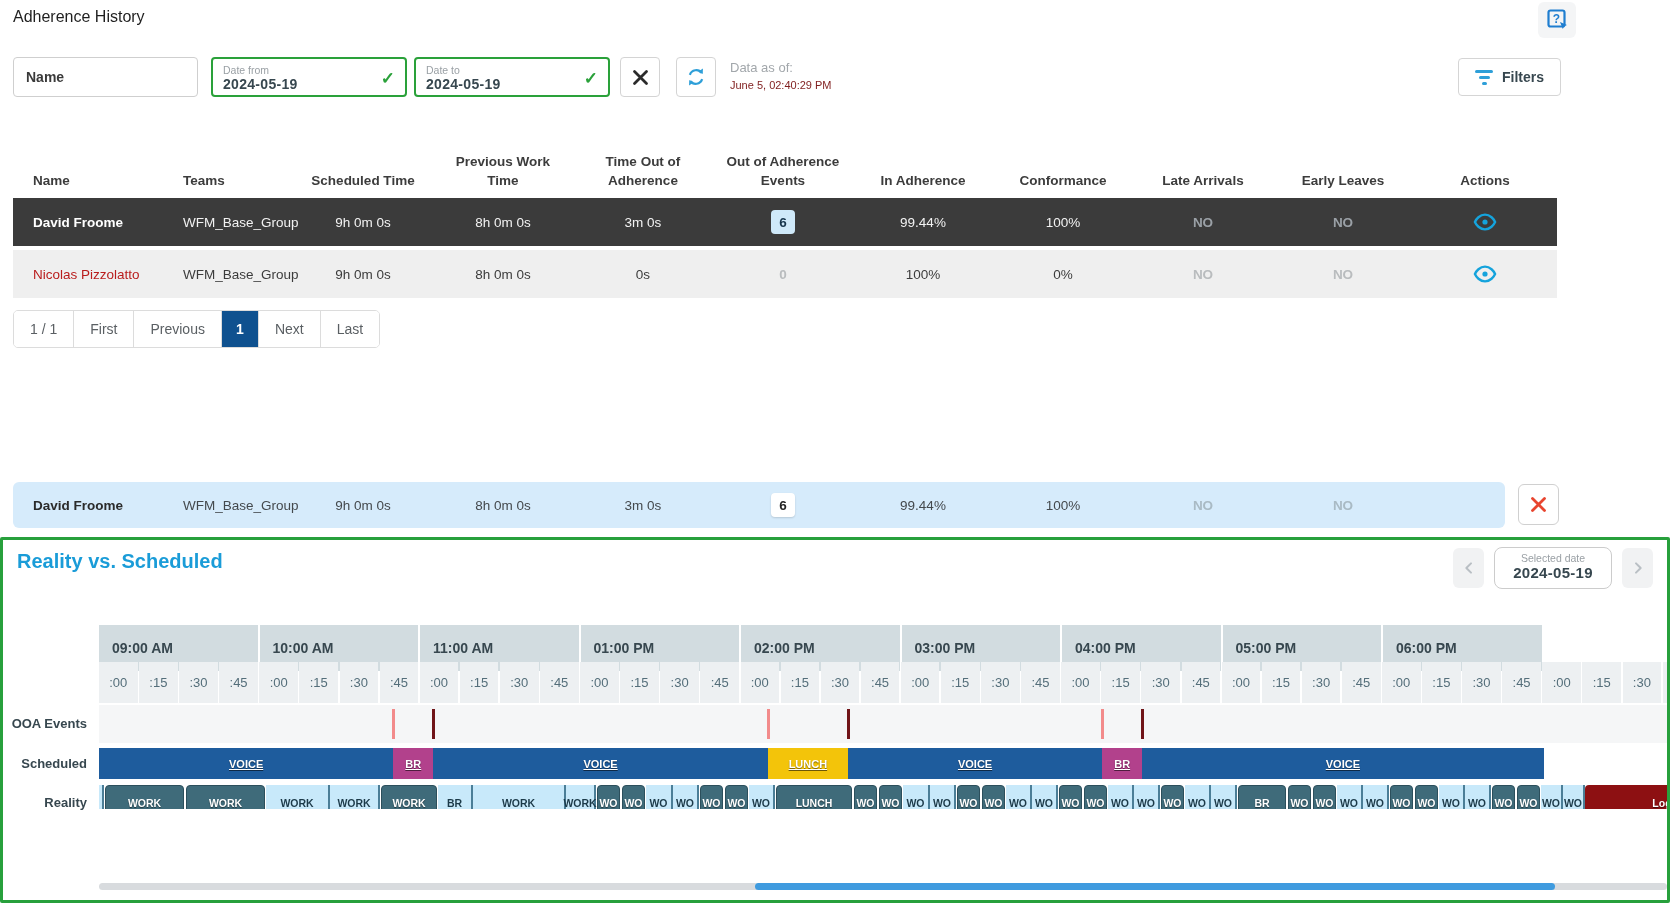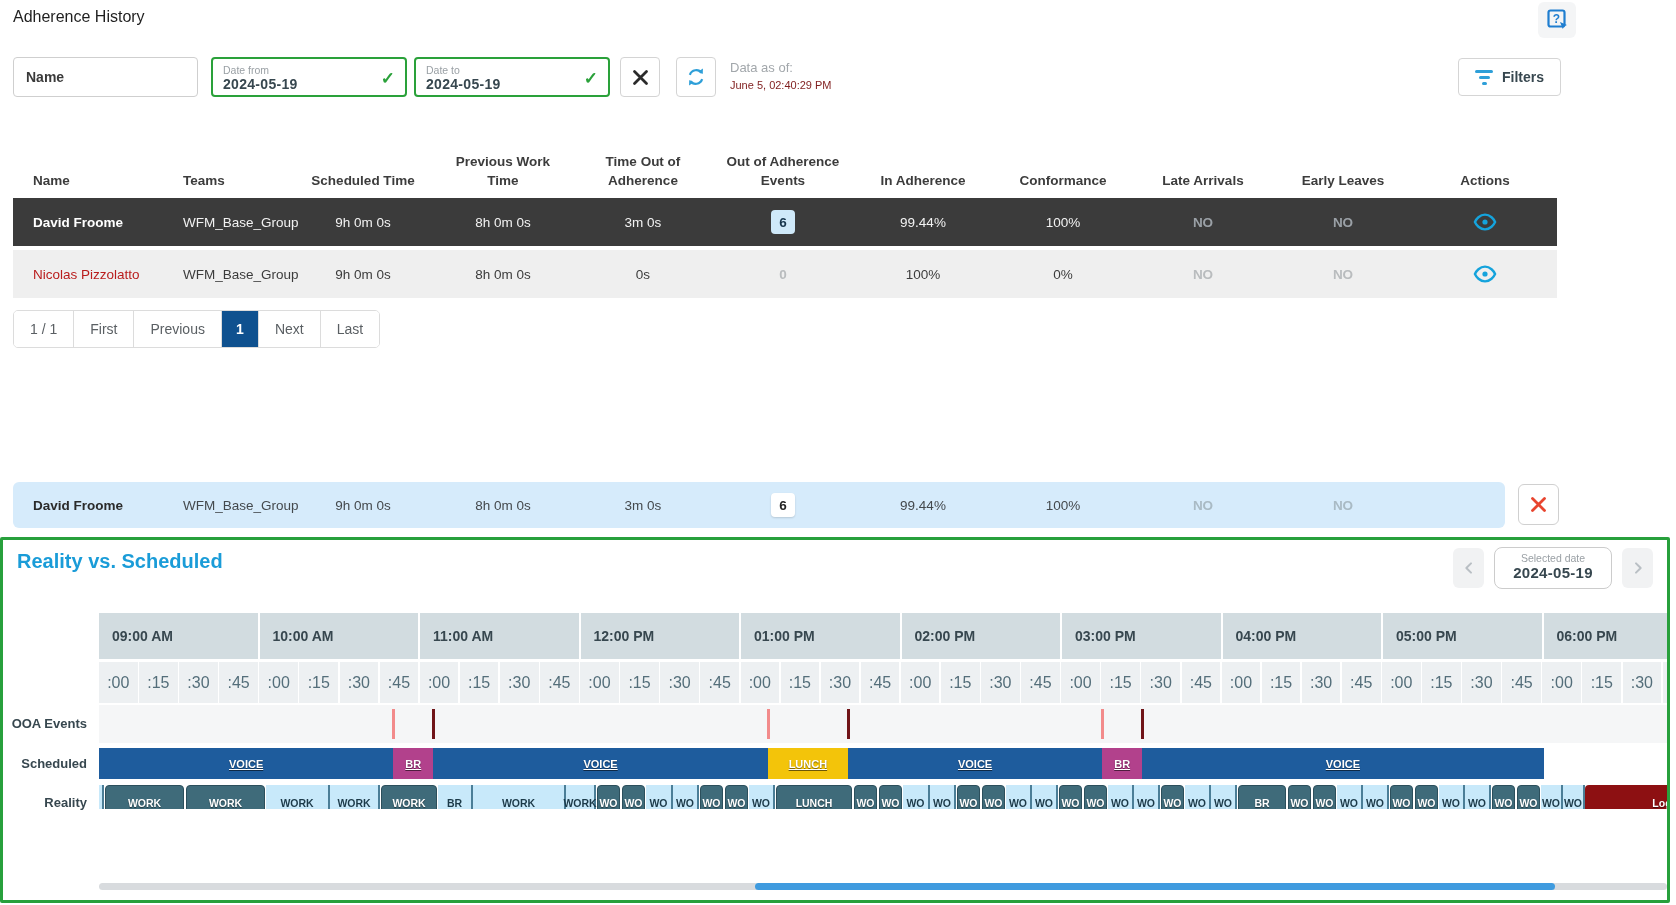--- a/index.html
+++ b/index.html
@@ -70,24 +70,24 @@
   .panel-title { position:absolute; left:14px; top:10px; font-size:20px; font-weight:bold; color:#1a9cd8; }
   .date-nav { position:absolute; right:14px; top:7px; display:flex; align-items:center; gap:10px; }
   .chev-btn { width:31px; height:40px; background:#f1f2f3; border:none; border-radius:6px; display:flex; align-items:center; justify-content:center; cursor:pointer; }
   .sel-date-box { width:118px; height:42px; border:1px solid #ccc; border-radius:8px; background:#fff; padding-top:4px; text-align:center; cursor:pointer; }
   .sel-date-box .date-label { display:block; }
   .sel-date-box .date-value { font-size:15px; }
 
   .tl-row { position:absolute; left:0; display:flex; }
   .tl-gutter { flex:0 0 96px; text-align:right; padding-right:12px; font-size:13px; font-weight:bold; color:#37474f; }
   .tl-track { position:relative; width:1568px; overflow:hidden; display:flex; }
-  .tl-hours { top:73px;border-radius:18px; } .tl-hours .tl-track { height:46px; }
+  .tl-hours { top:85px;border-radius:18px; } .tl-hours .tl-track { height:46px; }
   .hour-cell { flex:0 0 auto; width:158.5px; margin-right:2px; background:#d2dce0; line-height:46px; padding-left:13px; font-size:14px; font-weight:bold; color:#37474f; }
   .tl-quarters { top:122px; } .tl-quarters .tl-track { height:41px; }
-  .q-cell { flex:0 0 auto; width:38.6px; margin-right:1.5px; background:#edf0f2; line-height:41px; text-align:center; font-size:16px; color:#546e7a; }
+  .q-cell { flex:0 0 auto; width:38.6px; margin-right:1.5px; background:#edf0f2; line-height:41px; text-align:center; font-size:13px; color:#546e7a; }
   .tl-ooa { top:165px; } .tl-ooa .tl-gutter { line-height:38px; }
   .tl-ooa .tl-track { height:38px; background:#f5f6f7; display:block; }
   .ooa-tick { position:absolute; top:4px; bottom:4px; width:3px; }
   .tick-light { background:#f28b8b; } .tick-dark { background:#701418; }
   .tl-sched { top:208px; } .tl-sched .tl-gutter { line-height:31px; }
   .tl-sched .tl-track { height:31px; display:block; }
   .sched-seg { position:absolute; top:0; height:31px; display:flex; align-items:center; justify-content:center; font-size:11px; font-weight:bold; color:#fff; text-shadow:0 1px 1px rgba(0,0,0,.55);text-decoration:underline; }
   .s-voice { background:#1e5c9d; } .s-br { background:#b2418c; } .s-lunch { background:#f3c40a; }
   .tl-real { top:245px;border-radius:16px; } .tl-real .tl-gutter { line-height:36px; }
   .tl-real .tl-track { height:24px; }
@@ -263,21 +263,20 @@
         </svg>
     </button>
   </div>
 
   <div class="tl-row tl-hours">
     <div class="tl-gutter"></div>
     <div class="tl-track">
         <div class="hour-cell">09:00 AM</div>
         <div class="hour-cell">10:00 AM</div>
         <div class="hour-cell">11:00 AM</div>
-        <div class="hour-cell">12:00 PM</div>
         <div class="hour-cell">01:00 PM</div>
         <div class="hour-cell">02:00 PM</div>
         <div class="hour-cell">03:00 PM</div>
         <div class="hour-cell">04:00 PM</div>
         <div class="hour-cell">05:00 PM</div>
         <div class="hour-cell">06:00 PM</div>
       </div>
   </div>
   <div class="tl-row tl-quarters">
     <div class="tl-gutter"></div>

